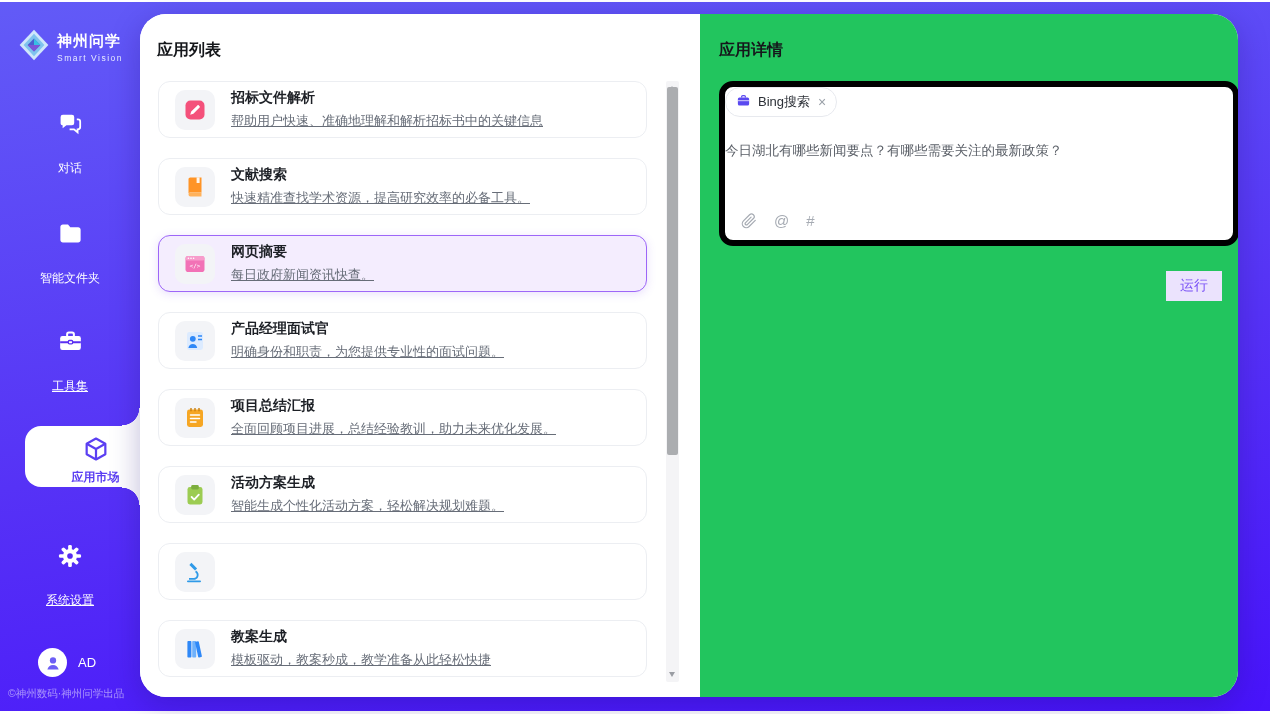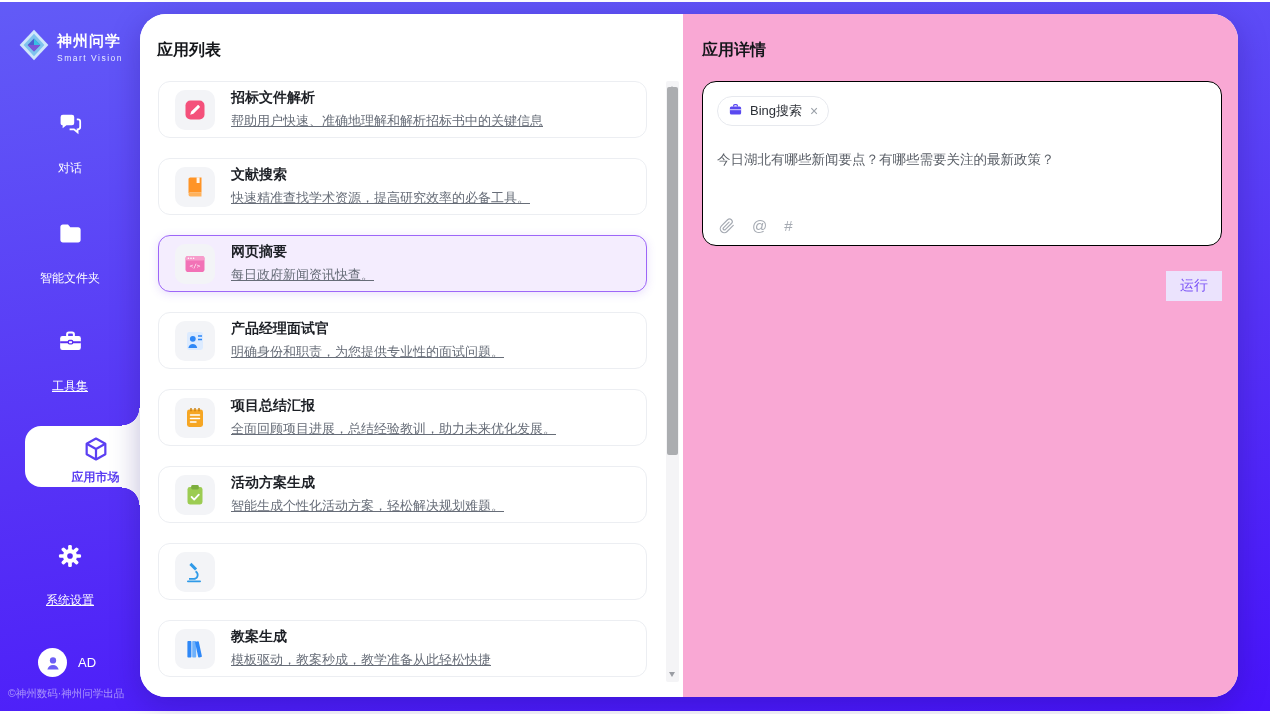--- a/index.html
+++ b/index.html
@@ -26,21 +26,21 @@
   .user-row { position:absolute; left:38px; top:646px; display:flex; align-items:center; gap:11px; }
   .avatar { width:29px; height:29px; border-radius:50%; background:#fff; display:flex;
             align-items:center; justify-content:center; }
   .user-name { color:#fff; font-size:13px; }
   .side-footer { position:absolute; left:8px; bottom:10px; width:132px; color:rgba(255,255,255,.5);
                  font-size:10.5px; white-space:nowrap; }
 
   
   .content { position:absolute; left:140px; top:14px; width:1098px; height:683px;
              border-radius:26px; overflow:hidden; display:flex; background:#fff;
-             box-shadow:0 8px 30px rgba(30,10,120,.28); }
+             box-shadow:0 8px 30px rgba(30,10,120,.28);gap:17px; }
   .pane-title { position:absolute; font-size:16px; font-weight:700; color:#15171b; }
 
   
   .list-pane { position:relative; width:543px; background:#fff; flex:none; }
   .list-pane .pane-title { left:17px; top:26px; }
   .card-list { position:absolute; left:18px; top:67px; width:489px; }
   .app-card { display:flex; align-items:center; gap:16px; height:57px; padding:0 16px;
               border:1px solid #eceef2; border-radius:12px; background:#fff; margin-bottom:20px;
               cursor:pointer; }
   .app-card.selected { border:1.6px solid var(--selected-border,#9d66f8);
@@ -56,24 +56,24 @@
   .scrollbar { position:absolute; right:4px; top:67px; width:13px; height:601px;
                background:#f4f4f6; border-radius:2px; }
   .sb-arrow { position:absolute; left:3px; width:0; height:0; border-left:3.5px solid transparent;
               border-right:3.5px solid transparent; }
   .sb-up { top:5px; border-bottom:5px solid #9a9da3; }
   .sb-down { bottom:5px; border-top:5px solid #9a9da3; }
   .sb-thumb { position:absolute; left:1px; top:6px; width:11px; height:368px; background:#abadb0;
               border-radius:2px; }
 
   
-  .detail-pane { position:relative; flex:1; background:#f9a8d4; }
+  .detail-pane { position:relative; flex:1; background:#22c55e; }
   .detail-pane .pane-title { left:19px; top:26px; }
   .query-card { position:absolute; left:19px; top:67px; width:520px; height:165px; background:#fff;
-                border:1px solid #000000; border-radius:14px; padding:14px; }
+                border:6px solid #000000; border-radius:14px; }
   .tool-chip { display:inline-flex; align-items:center; gap:7px; height:30px; padding:0 10px;
                border:1px solid #e7e9ee; border-radius:16px; background:#fff; cursor:pointer; }
   .tool-chip .chip-label { font-size:13px; color:#2b2f36; }
   .tool-chip .chip-close { font-size:14px; color:#9aa0a8; margin-left:1px; cursor:pointer; }
   .query-text { margin-top:24px; font-size:13.5px; color:#595e66; line-height:19px; }
   .input-toolbar { position:absolute; left:16px; bottom:11px; display:flex; align-items:center;
                    gap:17px; }
   .tb-icon { color:#a6abb3; font-size:15px; line-height:17px; display:flex; align-items:center;
              cursor:pointer; }
   .run-btn { position:absolute; right:16px; top:257px; padding:6px 14px; border:none;

